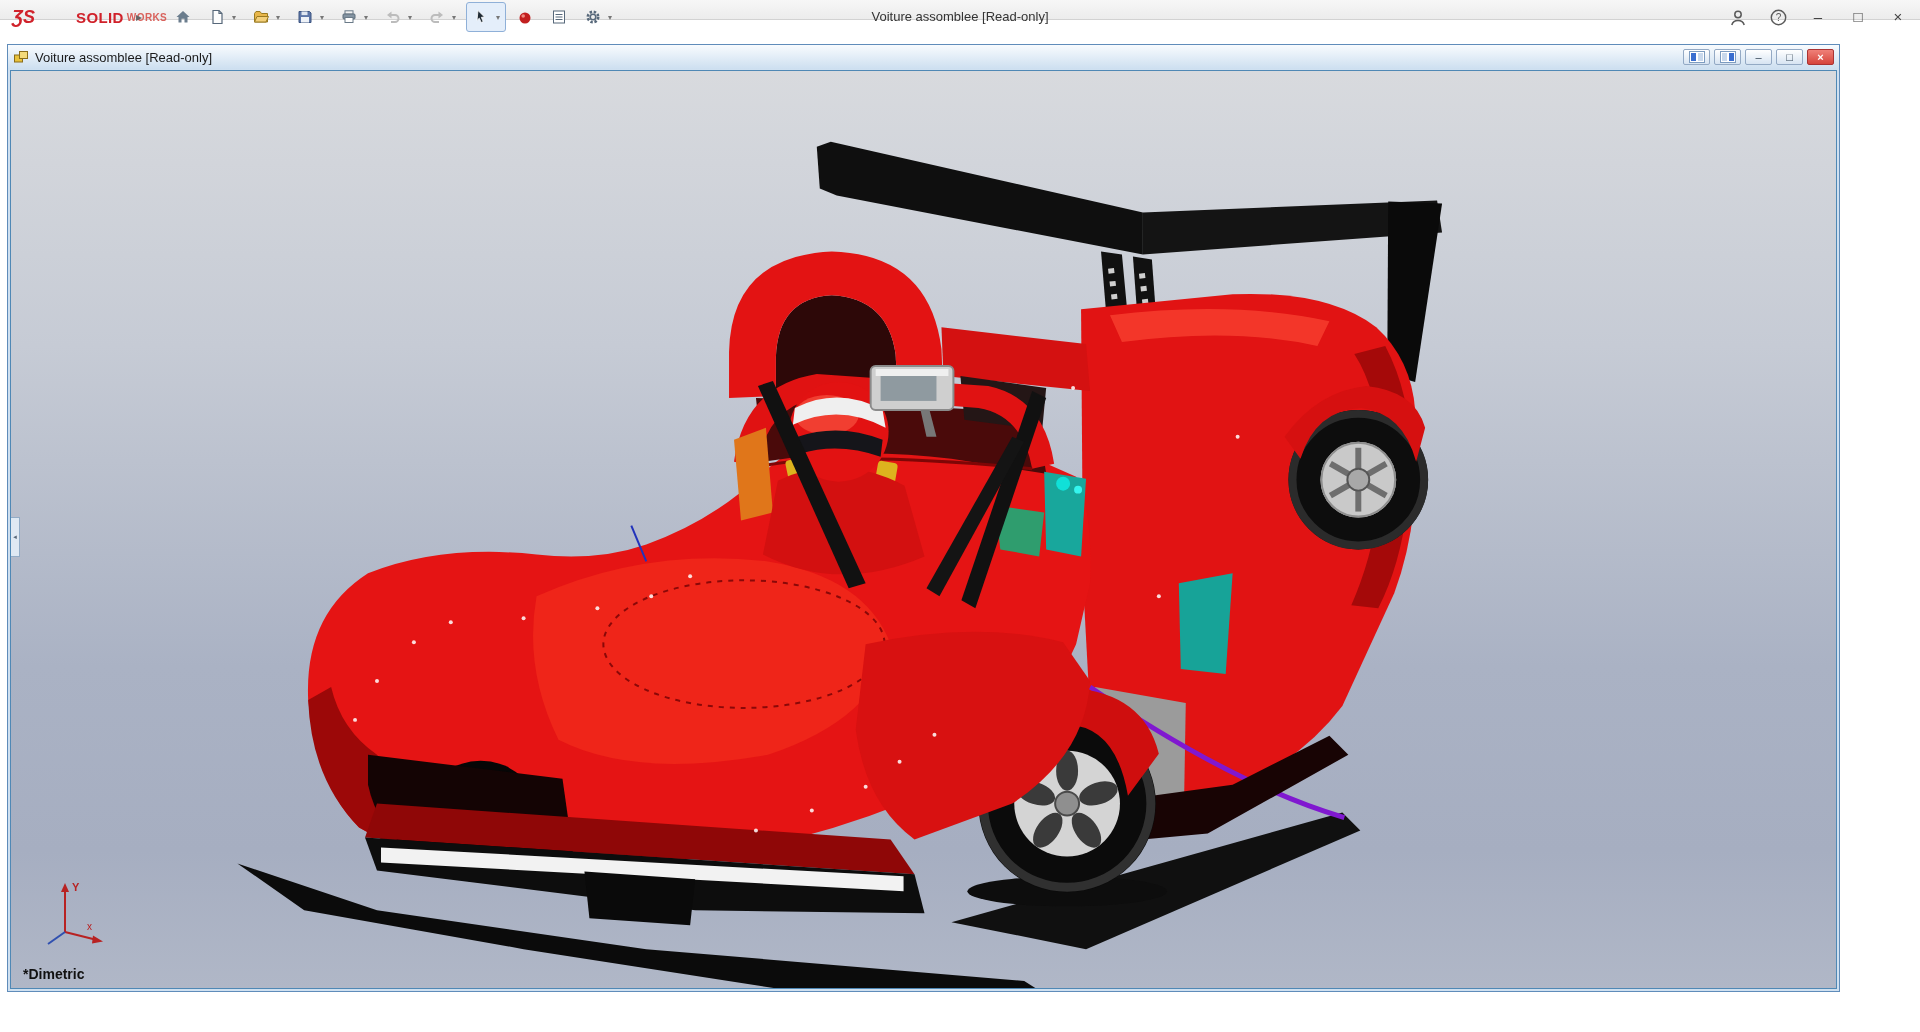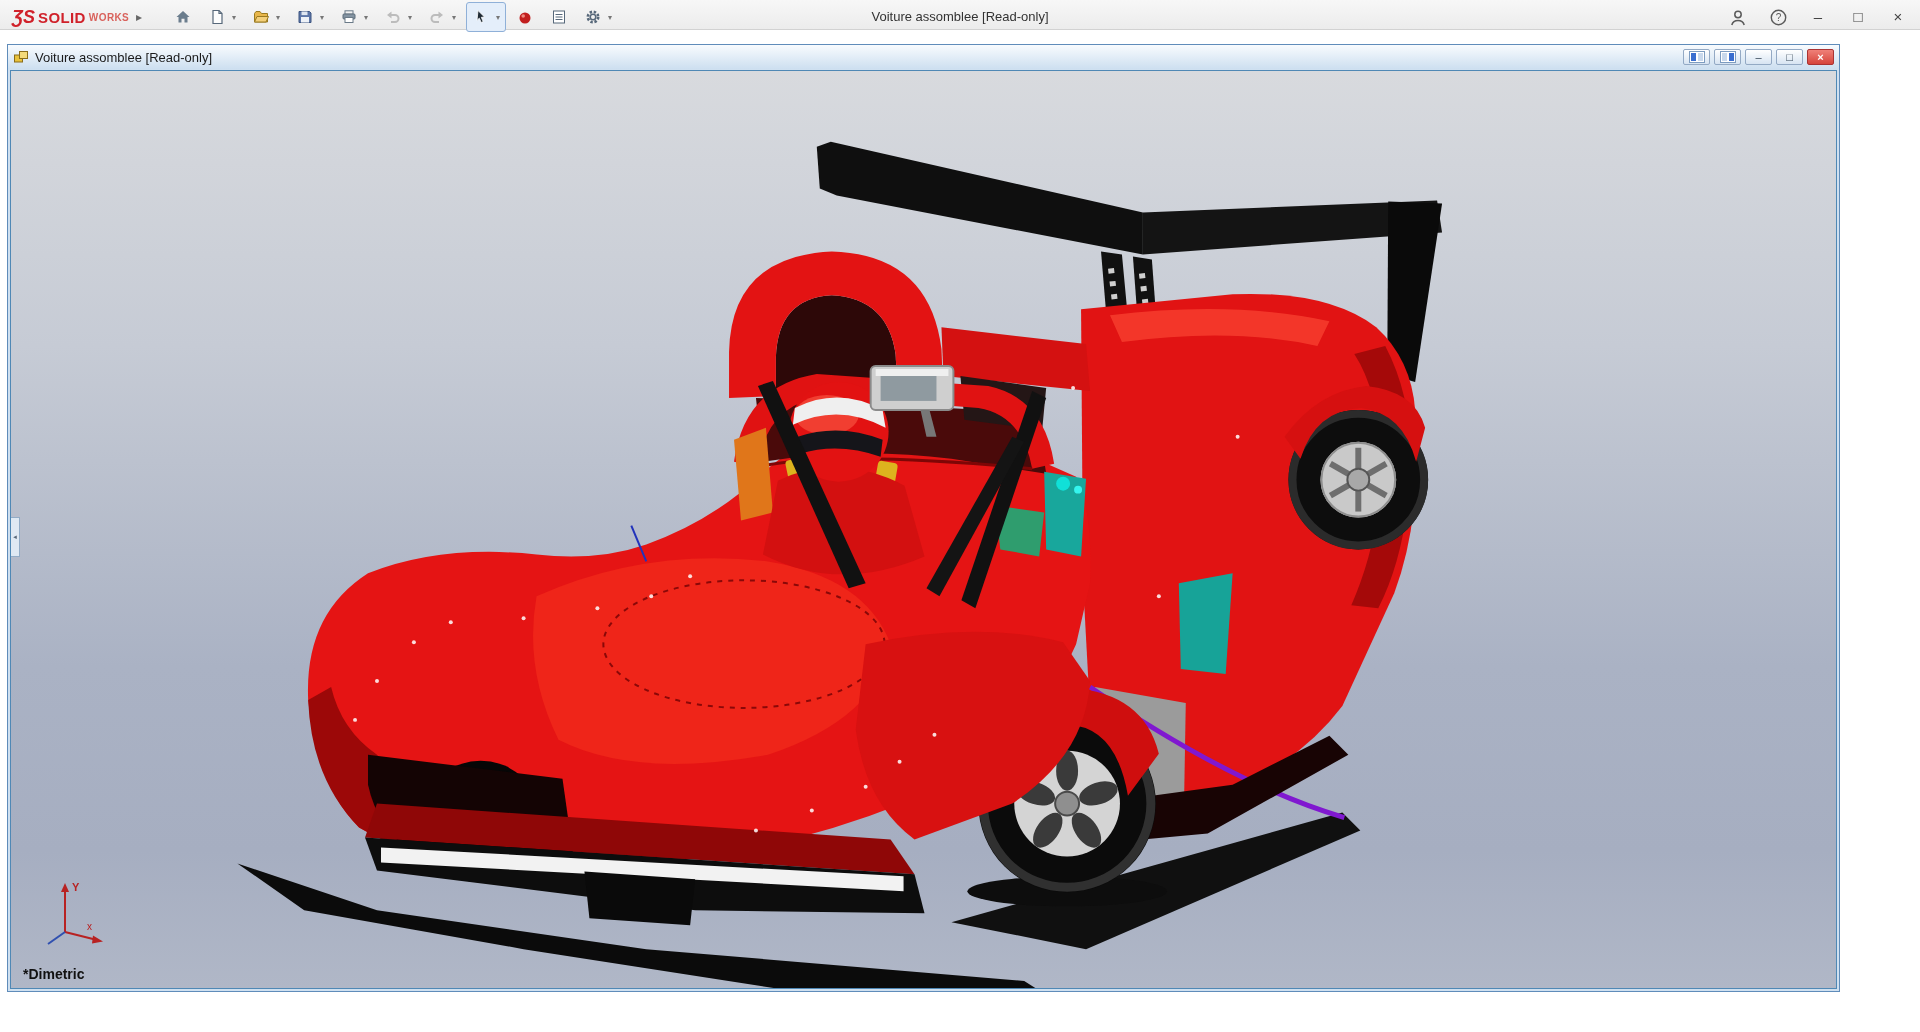--- a/index.html
+++ b/index.html
@@ -1,25 +1,25 @@
 <!DOCTYPE html>
 <html><head>
 <meta charset="utf-8">
 <style>
   * { margin:0; padding:0; box-sizing:border-box; }
   html,body { width:1920px; height:1032px; overflow:hidden; background:#ffffff;
               font-family:"Liberation Sans", sans-serif; }
 
   
-  .topbar { position:absolute; top:0; left:0; right:0; height:30px;
+  .topbar { position:absolute; top:0; left:0; right:0; height:20px;
             background:linear-gradient(#f7f7f7,#ececec);
             border-bottom:1px solid #d2d2d2; }
   .brand { position:absolute; left:12px; top:0; height:34px; display:flex; align-items:center; gap:3px; }
   .brand .mark  { color:#d0212a; font-weight:bold; font-style:italic; font-size:18px; }
-  .brand .solid { color:#d0212a; font-weight:bold; font-size:15px; letter-spacing:.4px; }
+  .brand .solid { color:#d0212a; font-weight:bold; font-size:15px; letter-spacing:.4px;margin-left:38px; }
   .brand .works { color:#d9625c; font-weight:600; font-size:10px; letter-spacing:.4px; }
   .expander { position:absolute; left:130px; top:7px; width:18px; height:20px; border:none;
               background:transparent; color:#666; font-size:12px; cursor:pointer; }
   .tools { position:absolute; left:168px; top:0; height:34px; display:flex; align-items:center; }
   .tool-group { display:flex; align-items:center; padding:2px 2px; margin-right:4px; border:1px solid transparent; border-radius:3px; }
   .tool-group.active { border-color:#8fb0d8; background:#e4eefa; }
   .tool { width:24px; height:24px; border:none; background:transparent; display:flex;
           align-items:center; justify-content:center; cursor:pointer; }
   .caret { font-size:8px; color:#777; width:10px; text-align:center; cursor:pointer; }
   .app-title { position:absolute; left:0; right:0; top:0; height:34px; line-height:34px;

